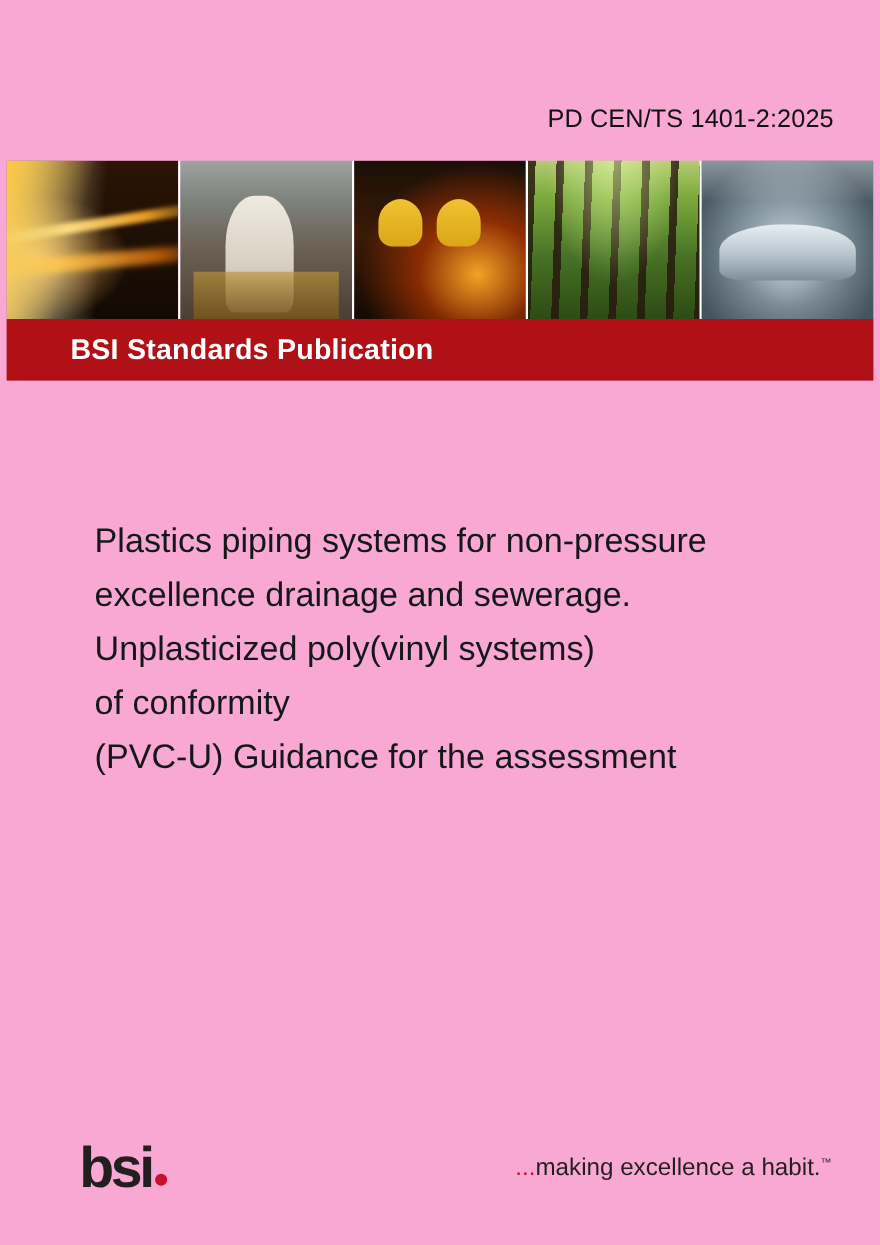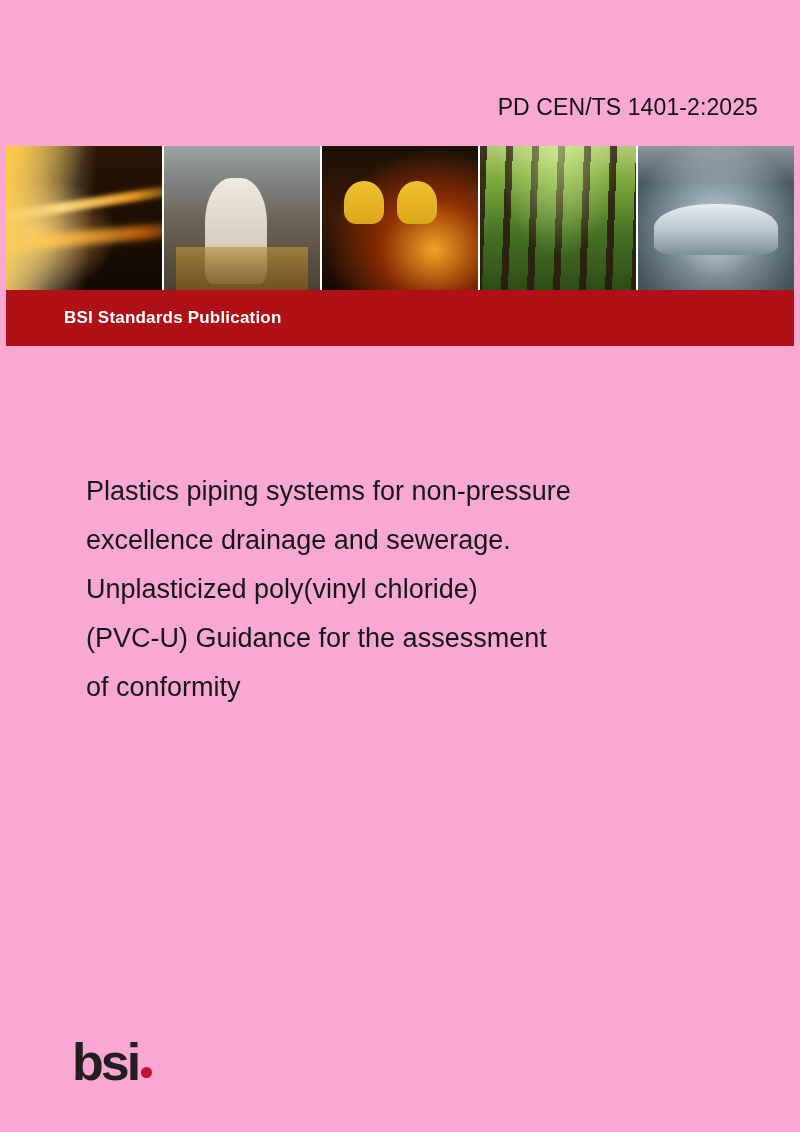--- a/index.html
+++ b/index.html
@@ -189,33 +189,33 @@
     width: 788px;
     height: 56px;
     background: #b01116;
   }
   .red-banner .banner-text {
     position: absolute;
     left: 58px;
     top: 50%;
     transform: translateY(-50%);
     color: #ffffff;
-    font-size: 17px;
+    font-size: 26px;
     font-weight: bold;
     letter-spacing: 0.2px;
     font-family: "Liberation Sans", sans-serif;
   }
 
   
   .doc-title {
     position: absolute;
     left: 86px;
     top: 467px;
     width: 640px;
-    font-size: 27px;
+    font-size: 31px;
     line-height: 49px;
     color: #15181a;
     font-family: "Liberation Sans", sans-serif;
   }
 
   
   .logo {
     position: absolute;
     left: 72px;
     bottom: 48px;
@@ -270,24 +270,27 @@
     <div class="strip-panel panel-car"></div>
   </div>
 
   <div class="red-banner">
     <span class="banner-text">BSI Standards Publication</span>
   </div>
 
   <div class="doc-title">
     <div>Plastics piping systems for non-pressure</div>
     <div>excellence drainage and sewerage.</div>
-    <div>Unplasticized poly(vinyl chloride)</div>
+    <div>Unplasticized poly(vinyl systems)</div>
+    <div>of conformity</div>
     <div>(PVC-U) Guidance for the assessment</div>
-    <div>of conformity</div>
   </div>
 
   <div class="logo">
     <span class="logo-text">bsi</span>
     <span class="logo-dot"></span>
   </div>
 
+  <div class="tagline">
+    <span class="dots">...</span><span>making excellence a habit.</span><span class="tm">™</span>
+  </div>
 
 </div>
 
 </body></html>

